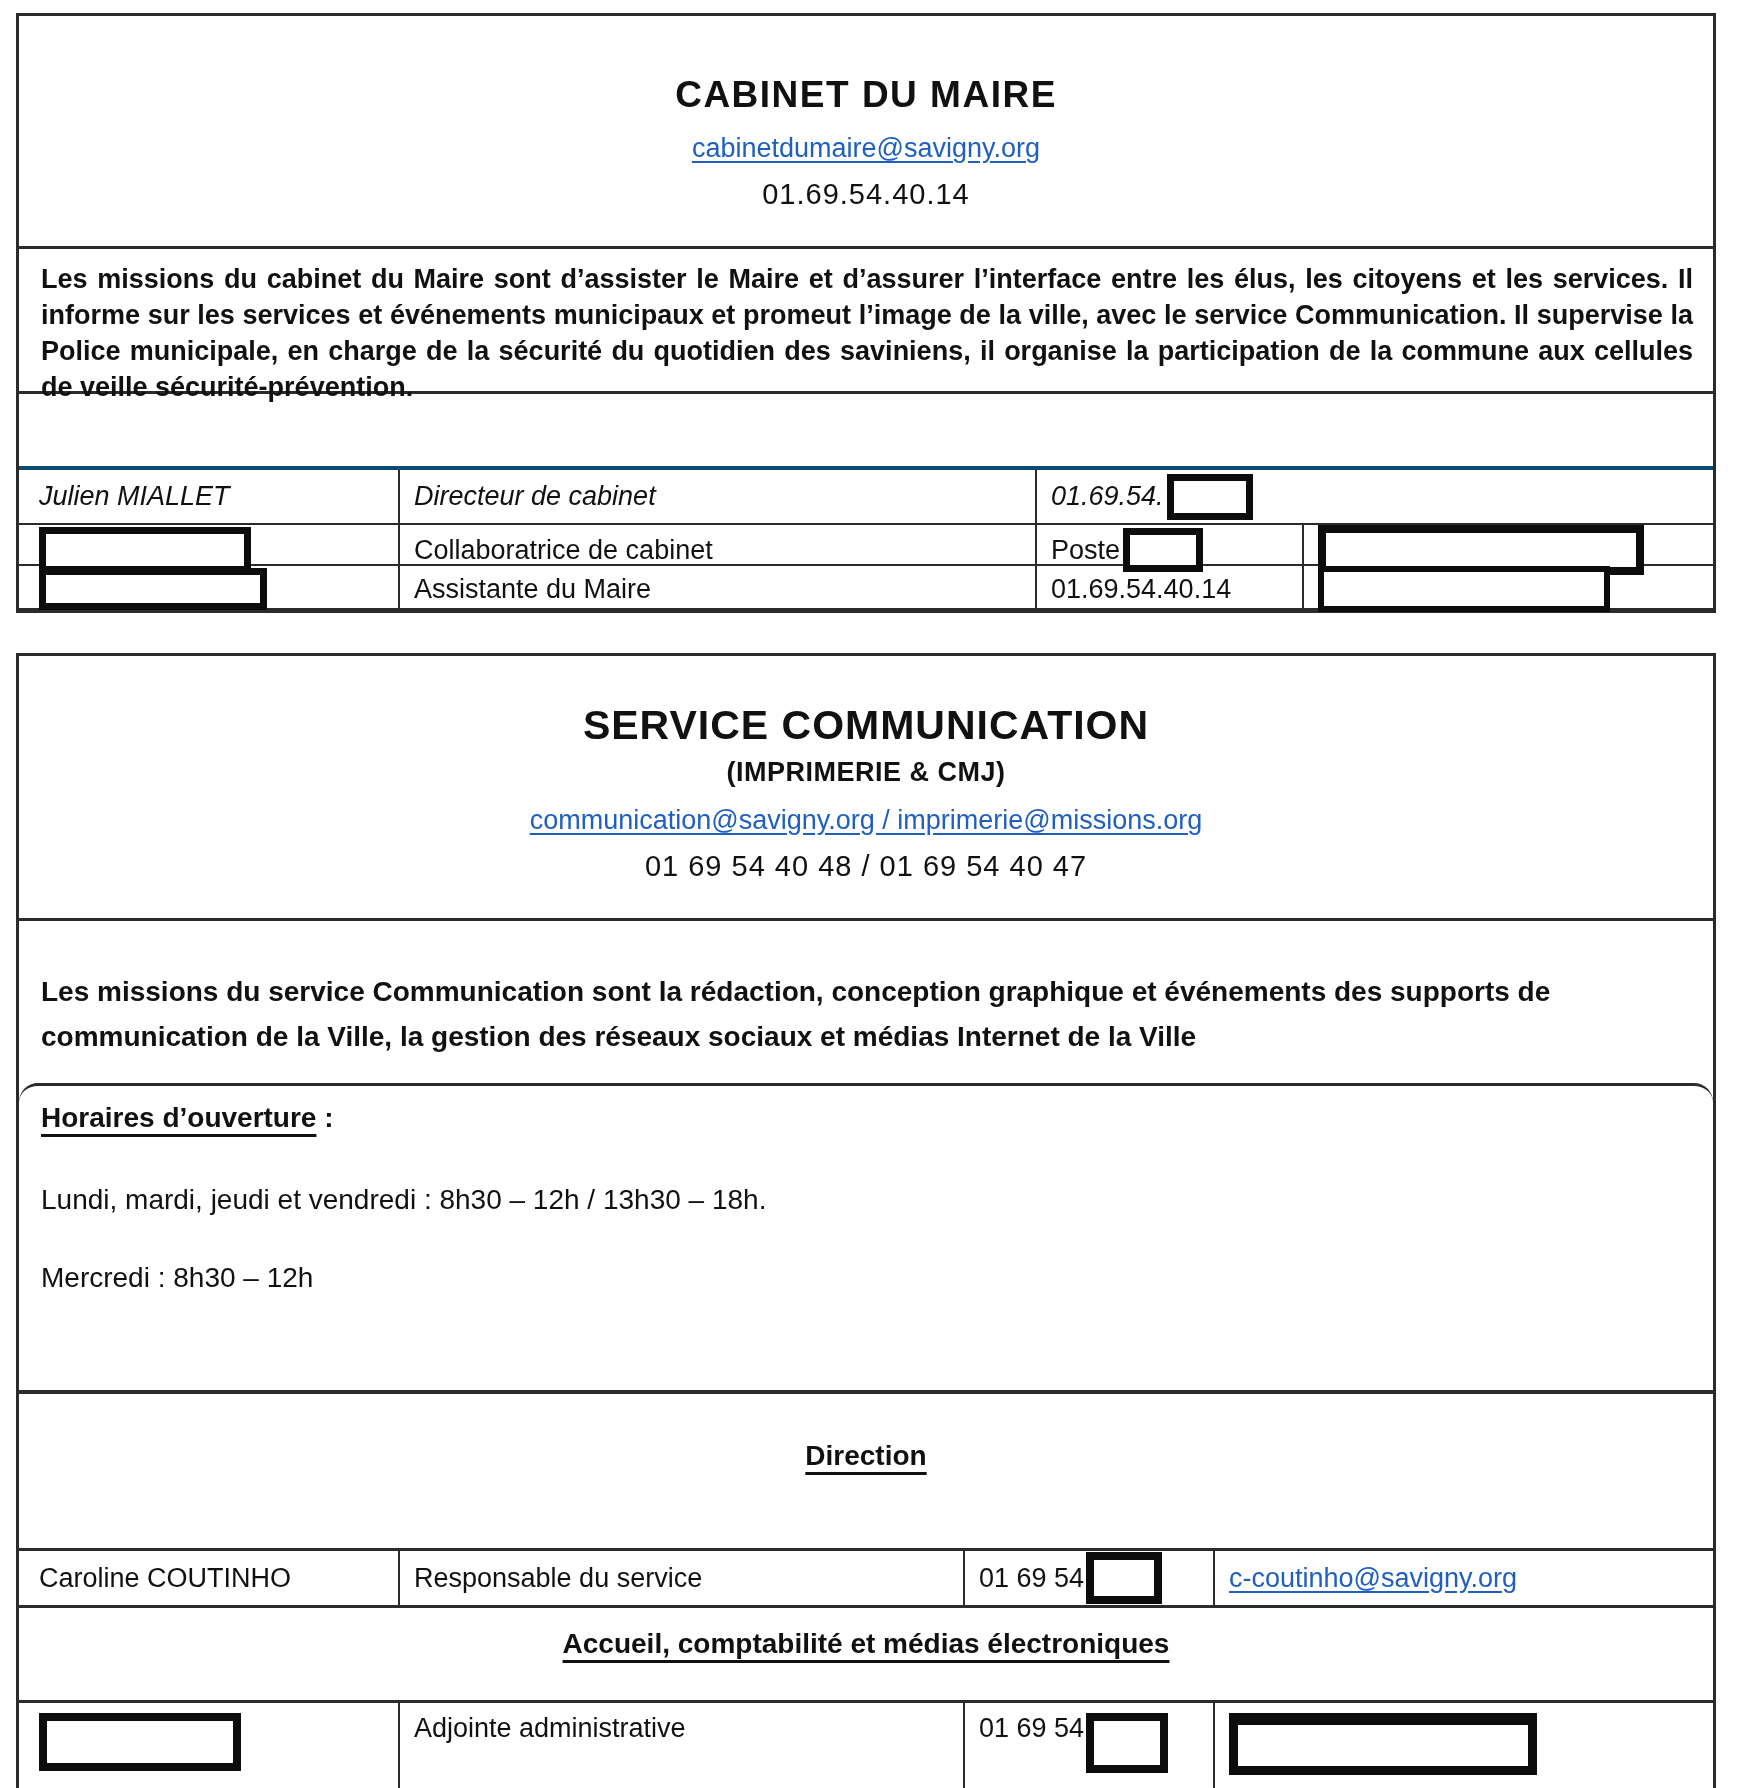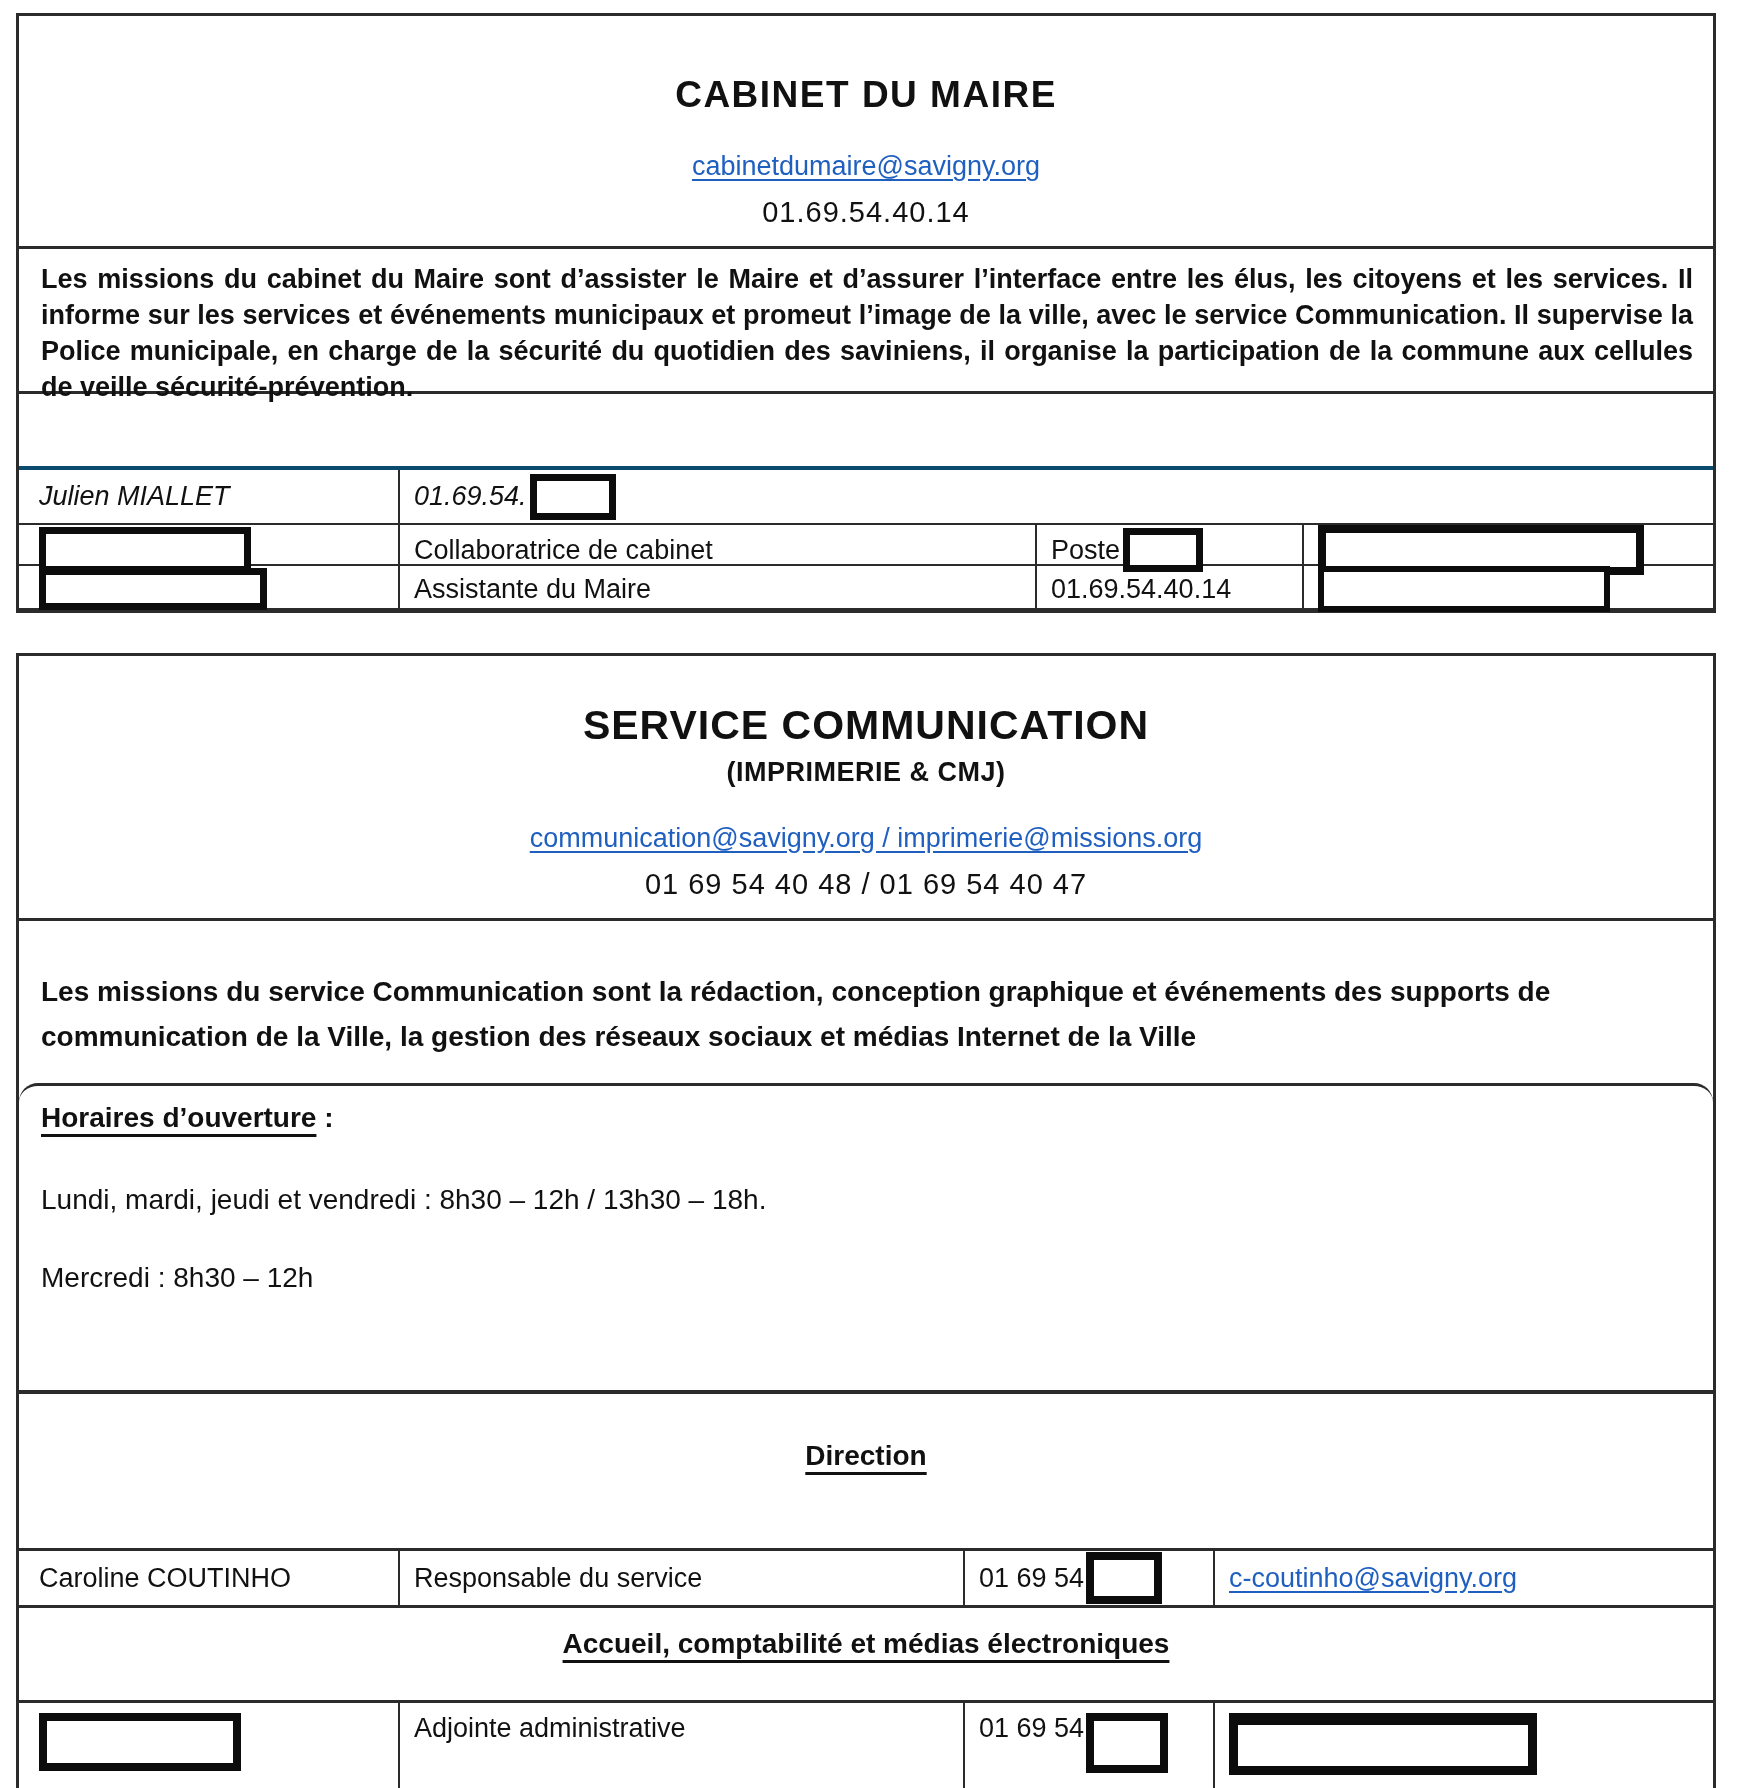--- a/index.html
+++ b/index.html
@@ -13,21 +13,21 @@
   .box1{margin-top:13px;border-bottom-width:5px;}
   .box2{margin-top:40px;border-bottom:none;}
 
   .center-col{display:flex;flex-direction:column;align-items:center;border-radius:21px;}
   .hdr1{height:230px;}
   .hdr2{height:262px;}
   .title1{font-size:37px;font-weight:bold;letter-spacing:1.5px;margin-top:58px;}
   .title2{font-size:41px;font-weight:bold;letter-spacing:1px;margin-top:46px;}
   .subtitle{font-size:27px;font-weight:bold;margin-top:8px;letter-spacing:.5px;}
   .link{color:#1f5fc0;text-decoration:underline;text-underline-offset:4px;cursor:pointer;}
-  .hdr-email{font-size:27px;margin-top:35px;text-align:center;}
+  .hdr-email{font-size:27px;margin-top:17px;text-align:center;}
   .hdr-phone{font-size:29px;margin-top:14px;letter-spacing:1px;}
 
   .sec{border-top:3px solid #2b2b2b;}
   .missions1{height:145px;padding:12px 20px 0 22px;font-size:27px;font-weight:bold;line-height:36px;text-align:justify;}
   .empty-strip{height:75px;}
 
   .trow{display:grid;font-size:27px;}
   .t1cols{grid-template-columns:379px 637px 267px auto;}
   .t2cols{grid-template-columns:379px 565px 250px auto;}
   .cell{padding-left:14px;display:flex;align-items:center;min-width:0;}
@@ -77,20 +77,21 @@
     <div class="hdr-phone">01.69.54.40.14</div>
   </header>
 
   <div class="sec missions1">Les missions du cabinet du Maire sont d’assister le Maire et d’assurer l’interface entre les élus, les citoyens et les services. Il informe sur les services et événements municipaux et promeut l’image de la ville, avec le service Communication. Il supervise la Police municipale, en charge de la sécurité du quotidien des saviniens, il organise la participation de la commune aux cellules de veille sécurité-prévention.</div>
 
   <div class="sec empty-strip"></div>
 
   <div>
     <div class="trow t1cols r49">
       <div class="cell name-pad">Julien MIALLET</div>
+      <div class="cell">Directeur de cabinet</div>
       <div class="cell">
         <span>01.69.54.</span>
         <span class="redact rd-a"></span>
       </div>
     </div>
     <div class="trow t1cols r41">
       <div class="cell">
         <span class="redact rd-b"></span>
       </div>
       <div class="cell">Collaboratrice de cabinet</div>

